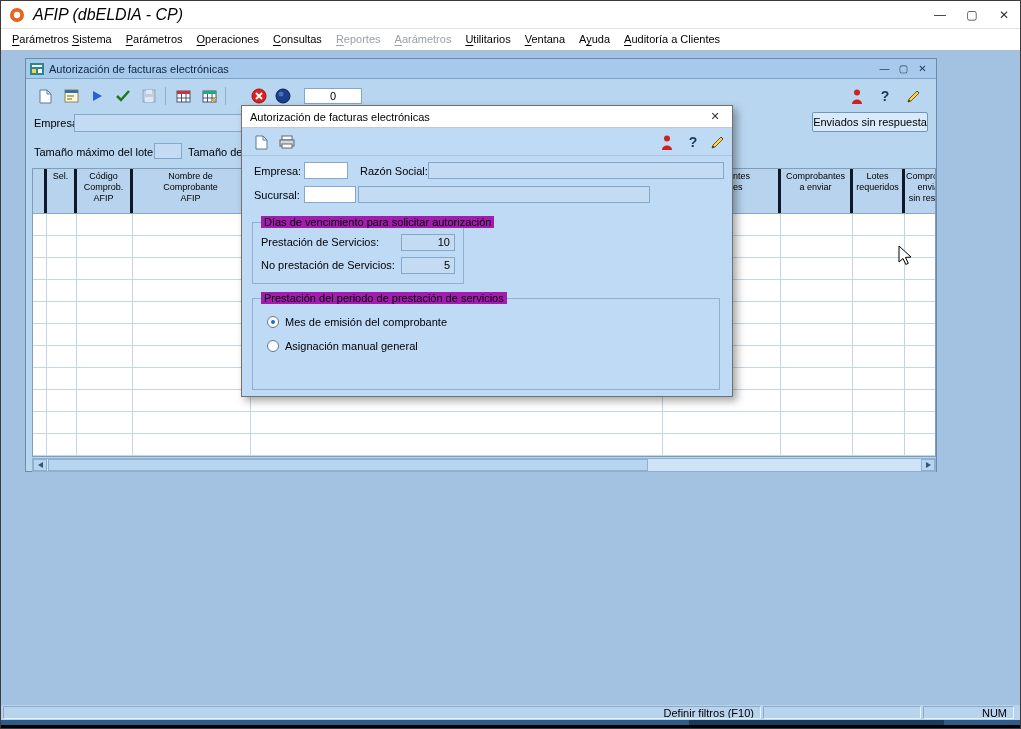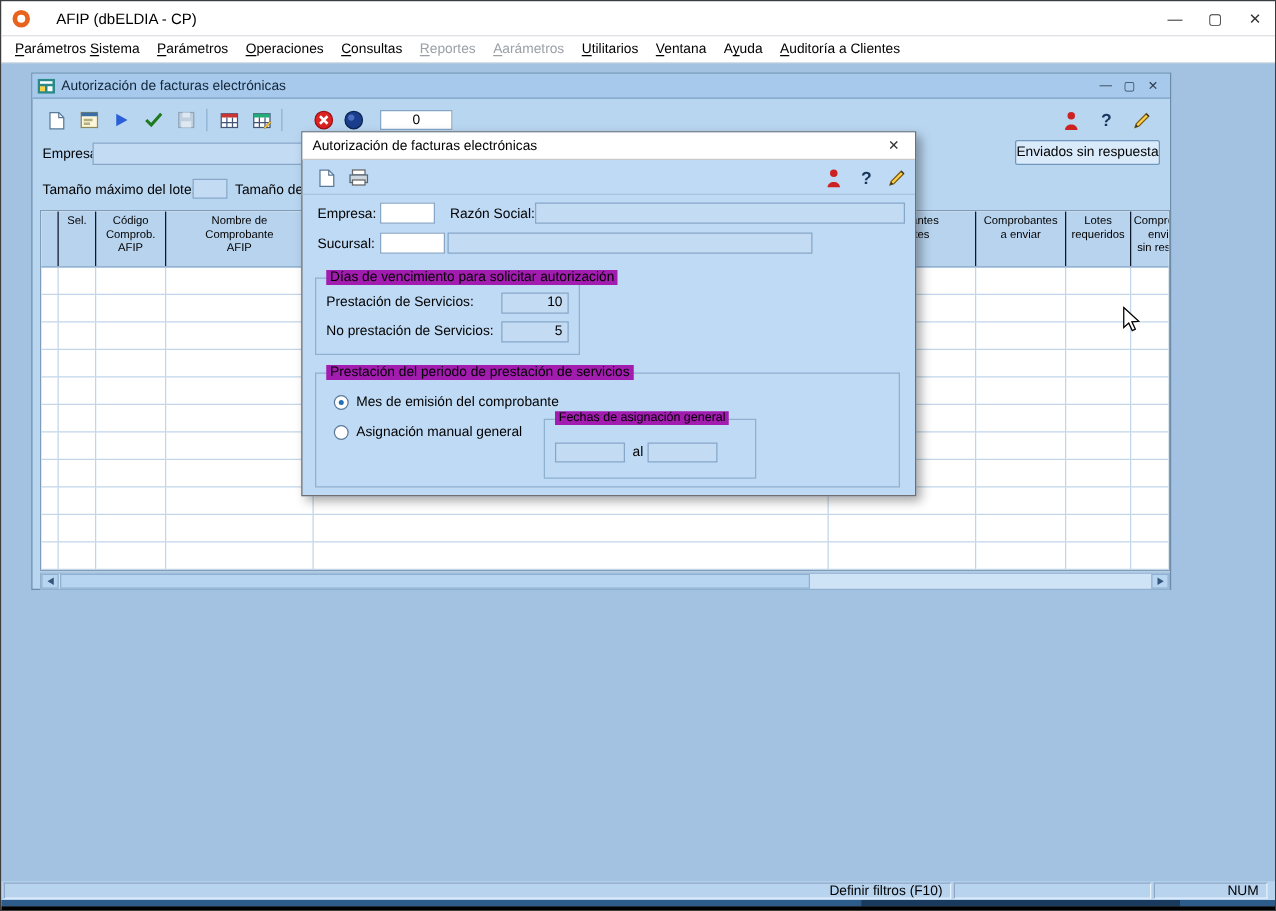--- a/index.html
+++ b/index.html
@@ -5,21 +5,21 @@
   html,body{margin:0;padding:0;background:#777;}
   *{box-sizing:border-box;}
   .app{
     position:relative;width:1021px;height:729px;overflow:hidden;
     font-family:"Liberation Sans",sans-serif;font-size:11px;color:#000;
     background:#a3c2e2;border:1px solid #3c3c3c;
   }
   .abs{position:absolute;}
   
   .titlebar{left:0;top:0;width:100%;height:28px;background:#ffffff;display:flex;align-items:center;border-bottom:1px solid #e2e2e2;}
-  .titlebar .ttext{margin-left:20px;font-size:12px;}
+  .titlebar .ttext{margin-left:8px;font-size:16px;font-style:italic;}
   .wcontrols{margin-left:auto;display:flex;height:100%;}
   .wbtn{width:32px;height:100%;display:flex;align-items:center;justify-content:center;color:#333;font-size:12px;}
   
   .menubar{left:0;top:28px;width:100%;height:22px;background:#ffffff;border-bottom:1px solid #a9bed3;display:flex;align-items:stretch;padding-left:4px;}
   .menu-item{padding:0 7px;line-height:21px;white-space:nowrap;cursor:default;}
   .menu-item.disabled{color:#9aa0a6;}
   .menu-item u{text-underline-offset:2px;}
   
   .mdi{left:0;top:50px;width:100%;height:654px;background:#a3c2e2;}
   
@@ -28,21 +28,21 @@
   .child-title .ctext{margin-left:5px;font-size:11px;color:#10243a;}
   .cbtn{width:19px;height:16px;display:flex;align-items:center;justify-content:center;color:#2c3e50;font-size:10px;}
   .tbtn{position:absolute;width:22px;height:20px;display:flex;align-items:center;justify-content:center;}
   .tsep{position:absolute;width:1px;height:18px;background:#8fb0cf;}
   .sunken{background:#c3dcf4;border:1px solid #86a7c8;}
   .sunken.white{background:#ffffff;}
   .btn{background:#d9eafb;border:1px solid #6f97bb;border-radius:2px;display:flex;align-items:center;justify-content:center;font-size:11px;}
   
   .grid{left:6px;top:109px;width:904px;height:289px;border:1px solid #7f9db9;background:#ffffff;overflow:hidden;}
   .ghead{height:45px;background:#b7d3ee;border-bottom:1px solid #89a8c8;white-space:nowrap;overflow:hidden;font-size:9px;line-height:11px;}
-  .gh{display:inline-block;vertical-align:top;height:100%;border-right:1px solid #0f172a;text-align:center;padding-top:2px;overflow:hidden;}
+  .gh{display:inline-block;vertical-align:top;height:100%;border-right:3px solid #0f172a;text-align:center;padding-top:2px;overflow:hidden;}
   .gbody{white-space:nowrap;overflow:hidden;}
   .grow{height:22px;white-space:nowrap;}
   .gc{display:inline-block;vertical-align:top;height:22px;border-right:1px solid #c2d6ea;border-bottom:1px solid #c2d6ea;}
   
   .hscroll{left:6px;top:399px;width:904px;height:14px;background:#cfe3f7;border:1px solid #8fb0cf;display:flex;align-items:stretch;}
   .sarrow{width:14px;background:#b7d5f1;border:1px solid #8fb0cf;display:flex;align-items:center;justify-content:center;}
   .tri-l{width:0;height:0;border-top:3px solid transparent;border-bottom:3px solid transparent;border-right:5px solid #33567a;}
   .tri-r{width:0;height:0;border-top:3px solid transparent;border-bottom:3px solid transparent;border-left:5px solid #33567a;}
   .sthumb{width:600px;background:#b7d5f1;border:1px solid #8fb0cf;margin-left:1px;}
   .strack{flex:1;}
@@ -287,26 +287,20 @@
         <span class="abs lbl" style="left:8px;top:36px;">No prestación de Servicios:</span>
         <div class="abs sunken val" style="left:148px;top:34px;width:54px;height:17px;">5</div>
       </div>
 
       <div class="gbox" style="left:10px;top:192px;width:468px;height:92px;">
         <span class="gcap">Prestación del periodo de prestación de servicios</span>
         <span class="radio sel" style="left:14px;top:17px;"></span>
         <span class="abs lbl" style="left:32px;top:17px;">Mes de emisión del comprobante</span>
         <span class="radio" style="left:14px;top:41px;"></span>
         <span class="abs lbl" style="left:32px;top:41px;">Asignación manual general</span>
-        <div class="gbox" style="left:182px;top:36px;width:170px;height:48px;">
-          <span class="gcap" style="font-size:10px;">Fechas de asignación general</span>
-          <div class="abs sunken" style="left:8px;top:18px;width:56px;height:16px;"></div>
-          <span class="abs lbl" style="left:70px;top:20px;">al</span>
-          <div class="abs sunken" style="left:82px;top:18px;width:56px;height:16px;"></div>
-        </div>
       </div>
     </div>
 
     <svg class="abs" style="left:897px;top:194px;z-index:50;" width="18" height="22">
       <path d="M1 1 L1 17 L5 13.5 L7.8 19.5 L10.3 18.3 L7.5 12.5 L13 12 Z" fill="#fff" stroke="#000" stroke-width="1"></path>
     </svg>
   </div>
 
   <div class="abs statusbar" id="statusbar">
       <div class="sseg" style="width: 758px;">Definir filtros (F10)</div>

